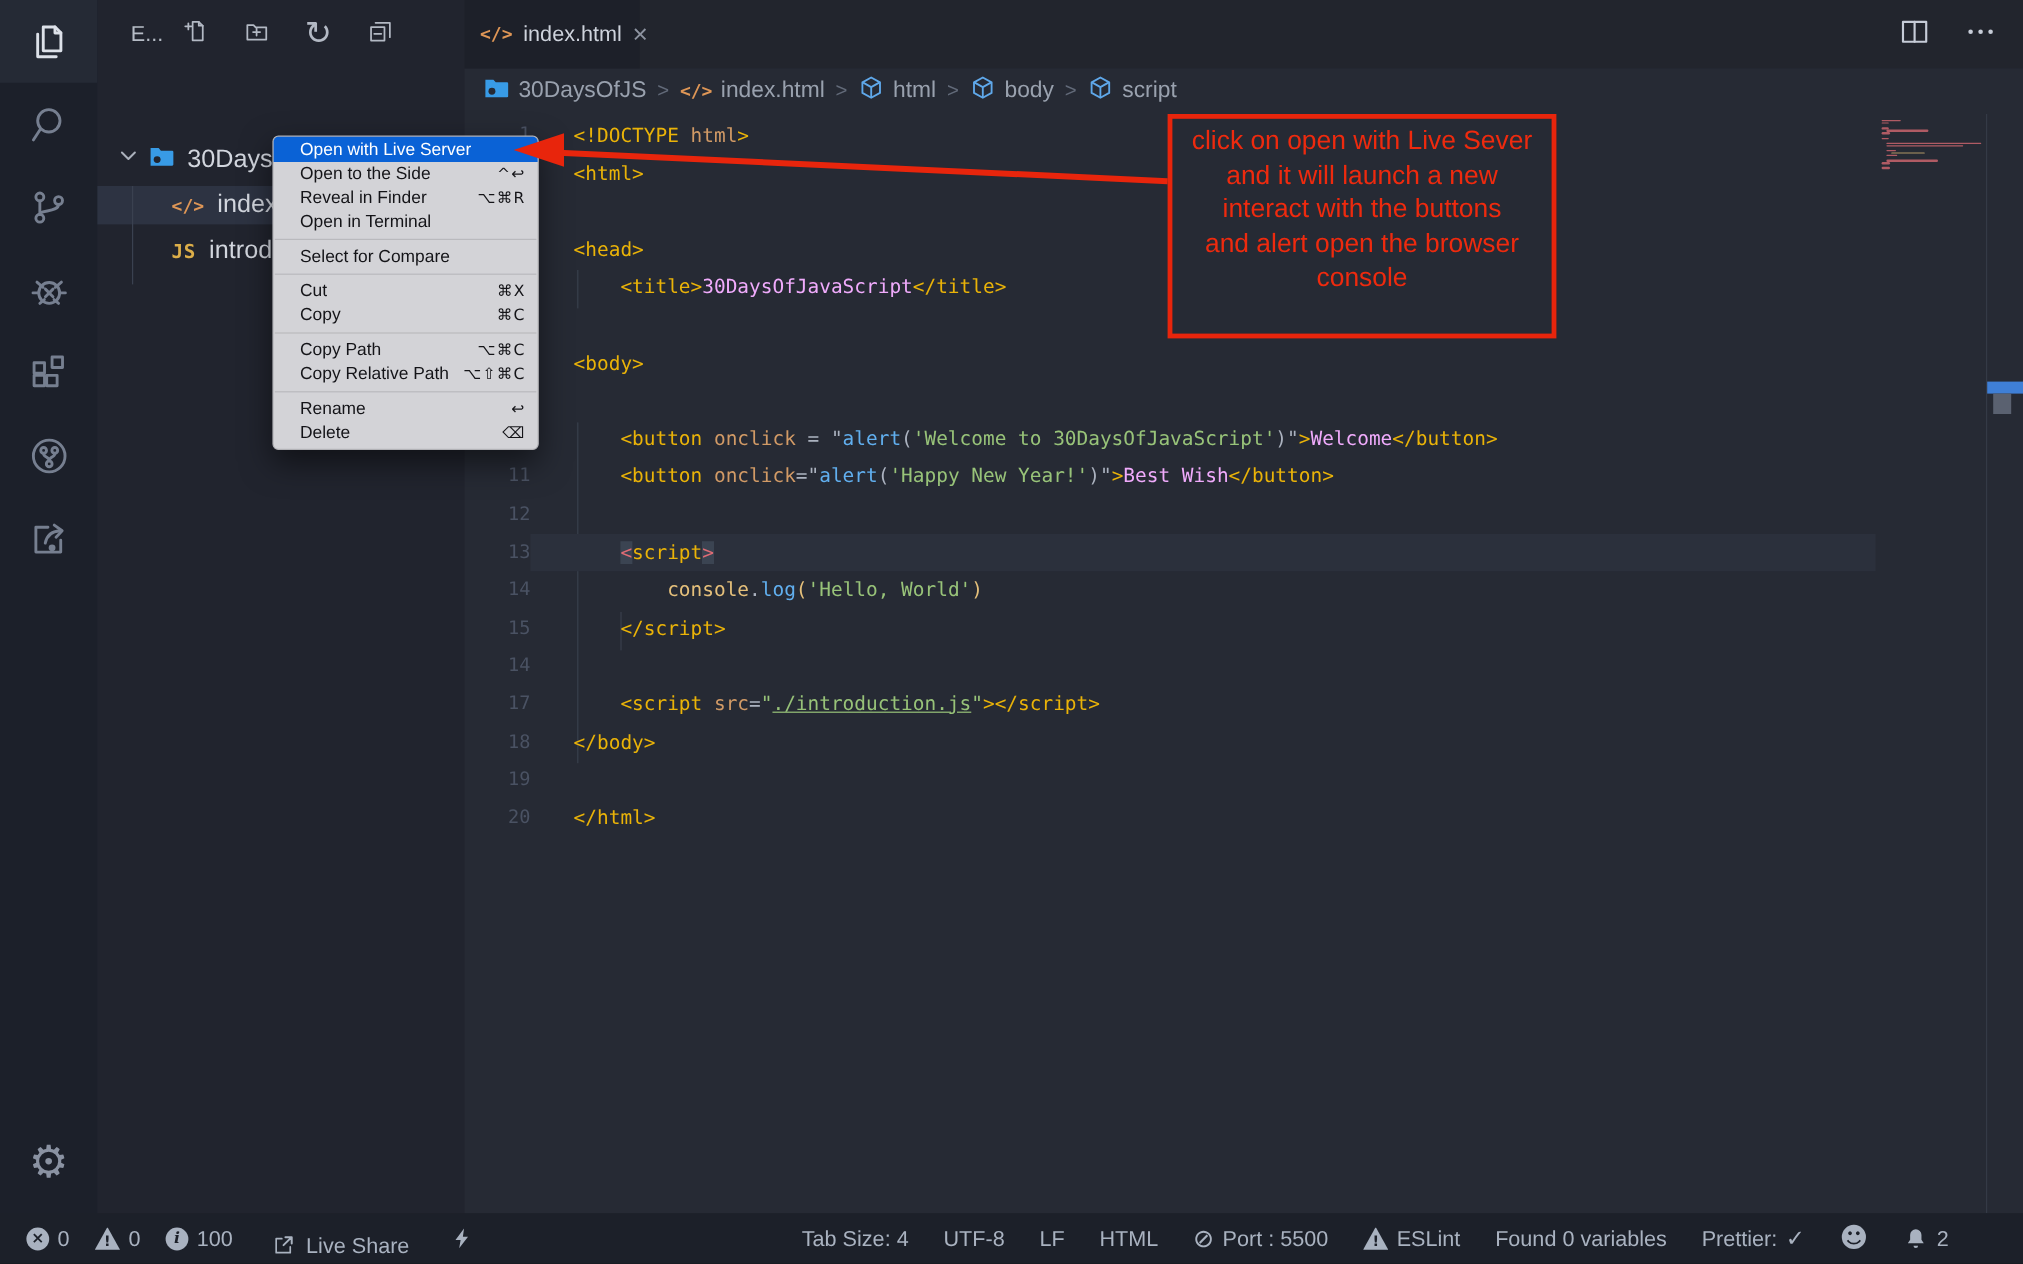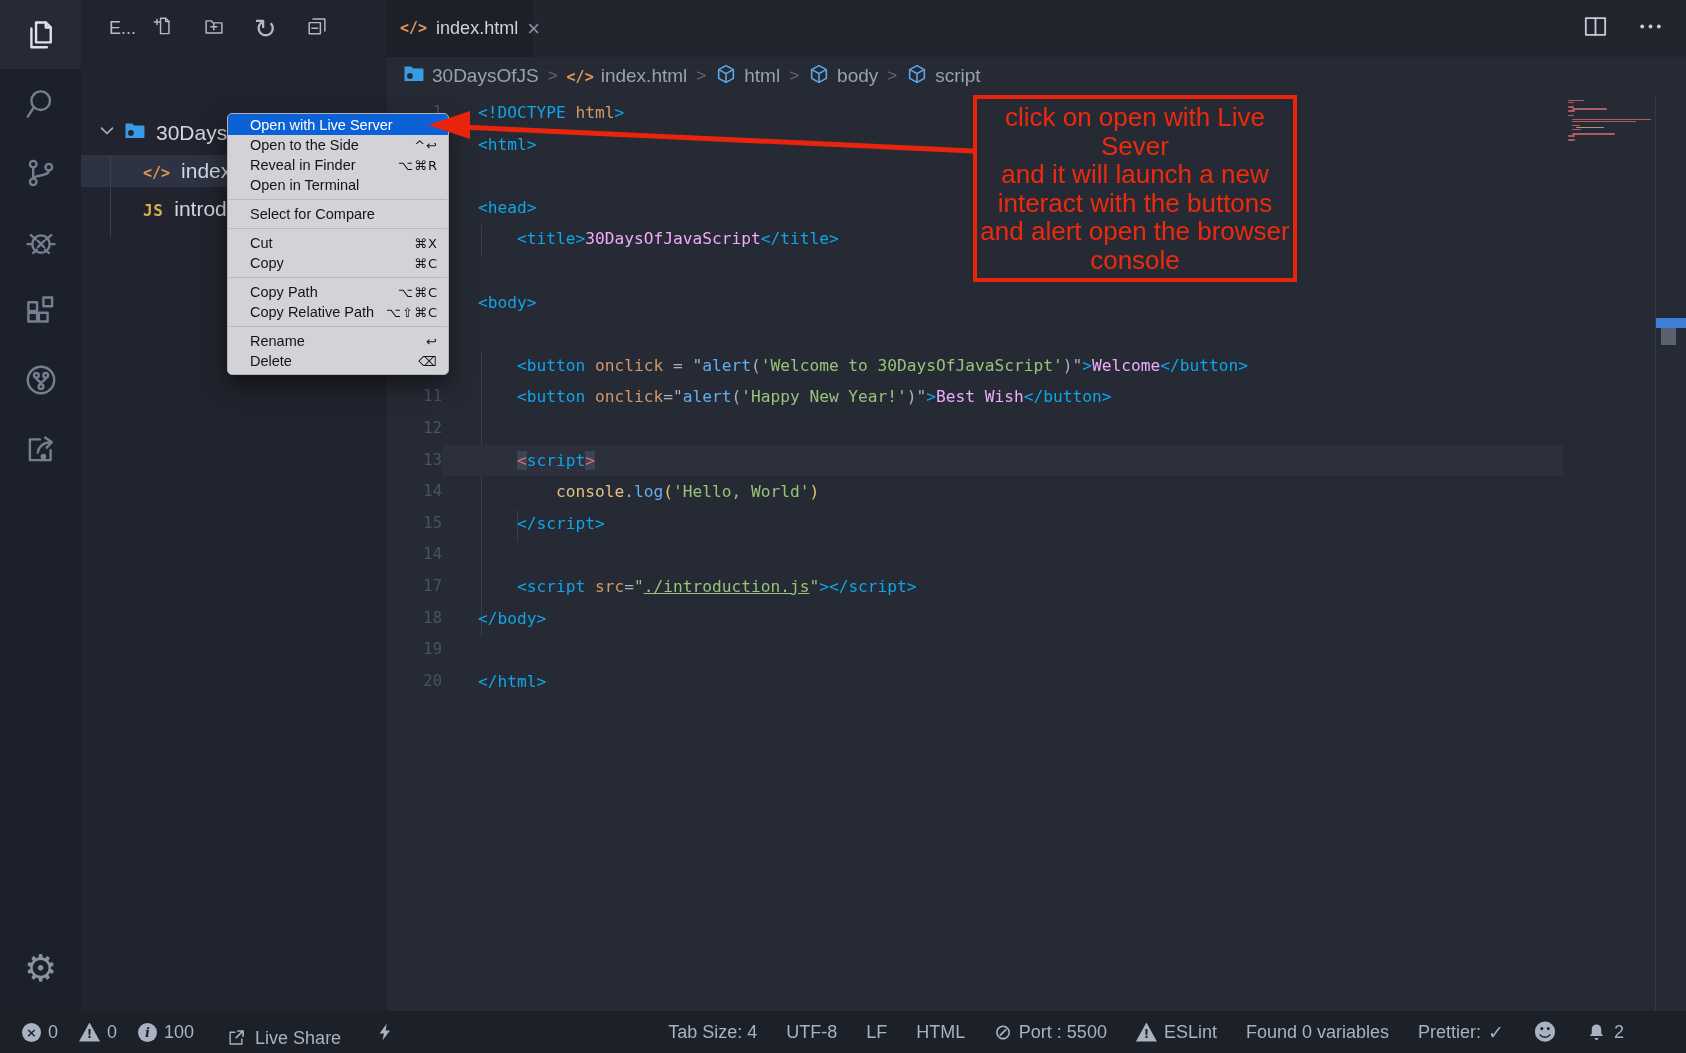--- a/index.html
+++ b/index.html
@@ -44,21 +44,21 @@
   .breadcrumbs{height:38px;display:flex;align-items:center;padding-left:15px;gap:9px;color:#99a1ae;font-size:19px;--hole:#262a34}
   .crumb{display:flex;align-items:center;gap:7px;cursor:pointer}
   .crumb-sep{color:#626a79;font-size:17px}
 
   .codearea{position:absolute;top:95px;left:0;right:0;bottom:0}
   .lines{position:absolute;top:2px;left:0;width:1176px}
   .line{display:flex;height:31.6px;line-height:31.6px;font-family:"DejaVu Sans Mono",monospace;font-size:16.2px;white-space:pre;cursor:text}
   .ln{width:55px;text-align:right;color:#4a5263;flex:none;font-size:15.5px}
   .ct{padding-left:36px;flex:1}
   .line.cur .ct{background:#2b303c}
-  .t-tag{color:#0ea5e9}.t-attr{color:#d19a66}.t-pun{color:#abb2bf}.t-str{color:#98c379}
+  .t-tag{color:#eab308}.t-attr{color:#d19a66}.t-pun{color:#abb2bf}.t-str{color:#98c379}
   .t-fn{color:#61afef}.t-obj{color:#e5c07b}.t-txt{color:#f0abfc}
   .t-link{color:#98c379;text-decoration:underline}
   .t-taghl{color:#e06c75;background:#3b4452}
   .guide{position:absolute;width:1px;background:#39404d}
   .minimap{position:absolute;left:1181px;top:5px;width:84px}
   .mm-bar{border-radius:1px}
   .mm-scroll-sep{position:absolute;left:1268px;top:0;bottom:0;width:1px;background:#343a46}
   .ovr-blue{position:absolute;left:1269px;right:0;top:223px;height:10px;background:#3f7fd6}
   .scroll-thumb{position:absolute;left:1274px;top:233px;width:15px;height:17px;background:#5a6170;cursor:grab}
 
@@ -78,21 +78,21 @@
   .context-menu{position:absolute;left:227px;top:113px;width:222px;background:#d3d3d7;border:1px solid #b2b2b6;
                 border-radius:5px;box-shadow:0 10px 26px rgba(0,0,0,.5);padding:0 0 3px;z-index:50;
                 font-size:14.5px;color:#141418}
   .cm-item{height:20px;display:flex;align-items:center;padding:0 10px 0 22px;cursor:pointer}
   .cm-item.selected{background:#0a62d6;color:#fff;border-radius:4px 4px 0 0;height:21px}
   .cm-short{margin-left:auto;font-family:"DejaVu Sans",sans-serif;font-size:13px;letter-spacing:1px}
   .cm-sep{height:1px;background:#b9b9bd;margin:4px 1px}
 
   
   .annotation{position:absolute;left:973px;top:95px;width:324px;height:187px;border:4px solid #e8250c;
-              color:#ee2a0e;font-size:26px;line-height:28.6px;text-align:center;padding-top:4px;z-index:60}
+              color:#ee2a0e;font-size:22px;line-height:28.6px;text-align:center;padding-top:4px;z-index:60}
   .arrow-svg{position:absolute;inset:0;z-index:61;pointer-events:none}
 </style>
 </head>
 <body>
 
 <div class="app">
 
   <div class="activitybar" id="activitybar">
     <div class="ab-item active">
         <span class="icon">

